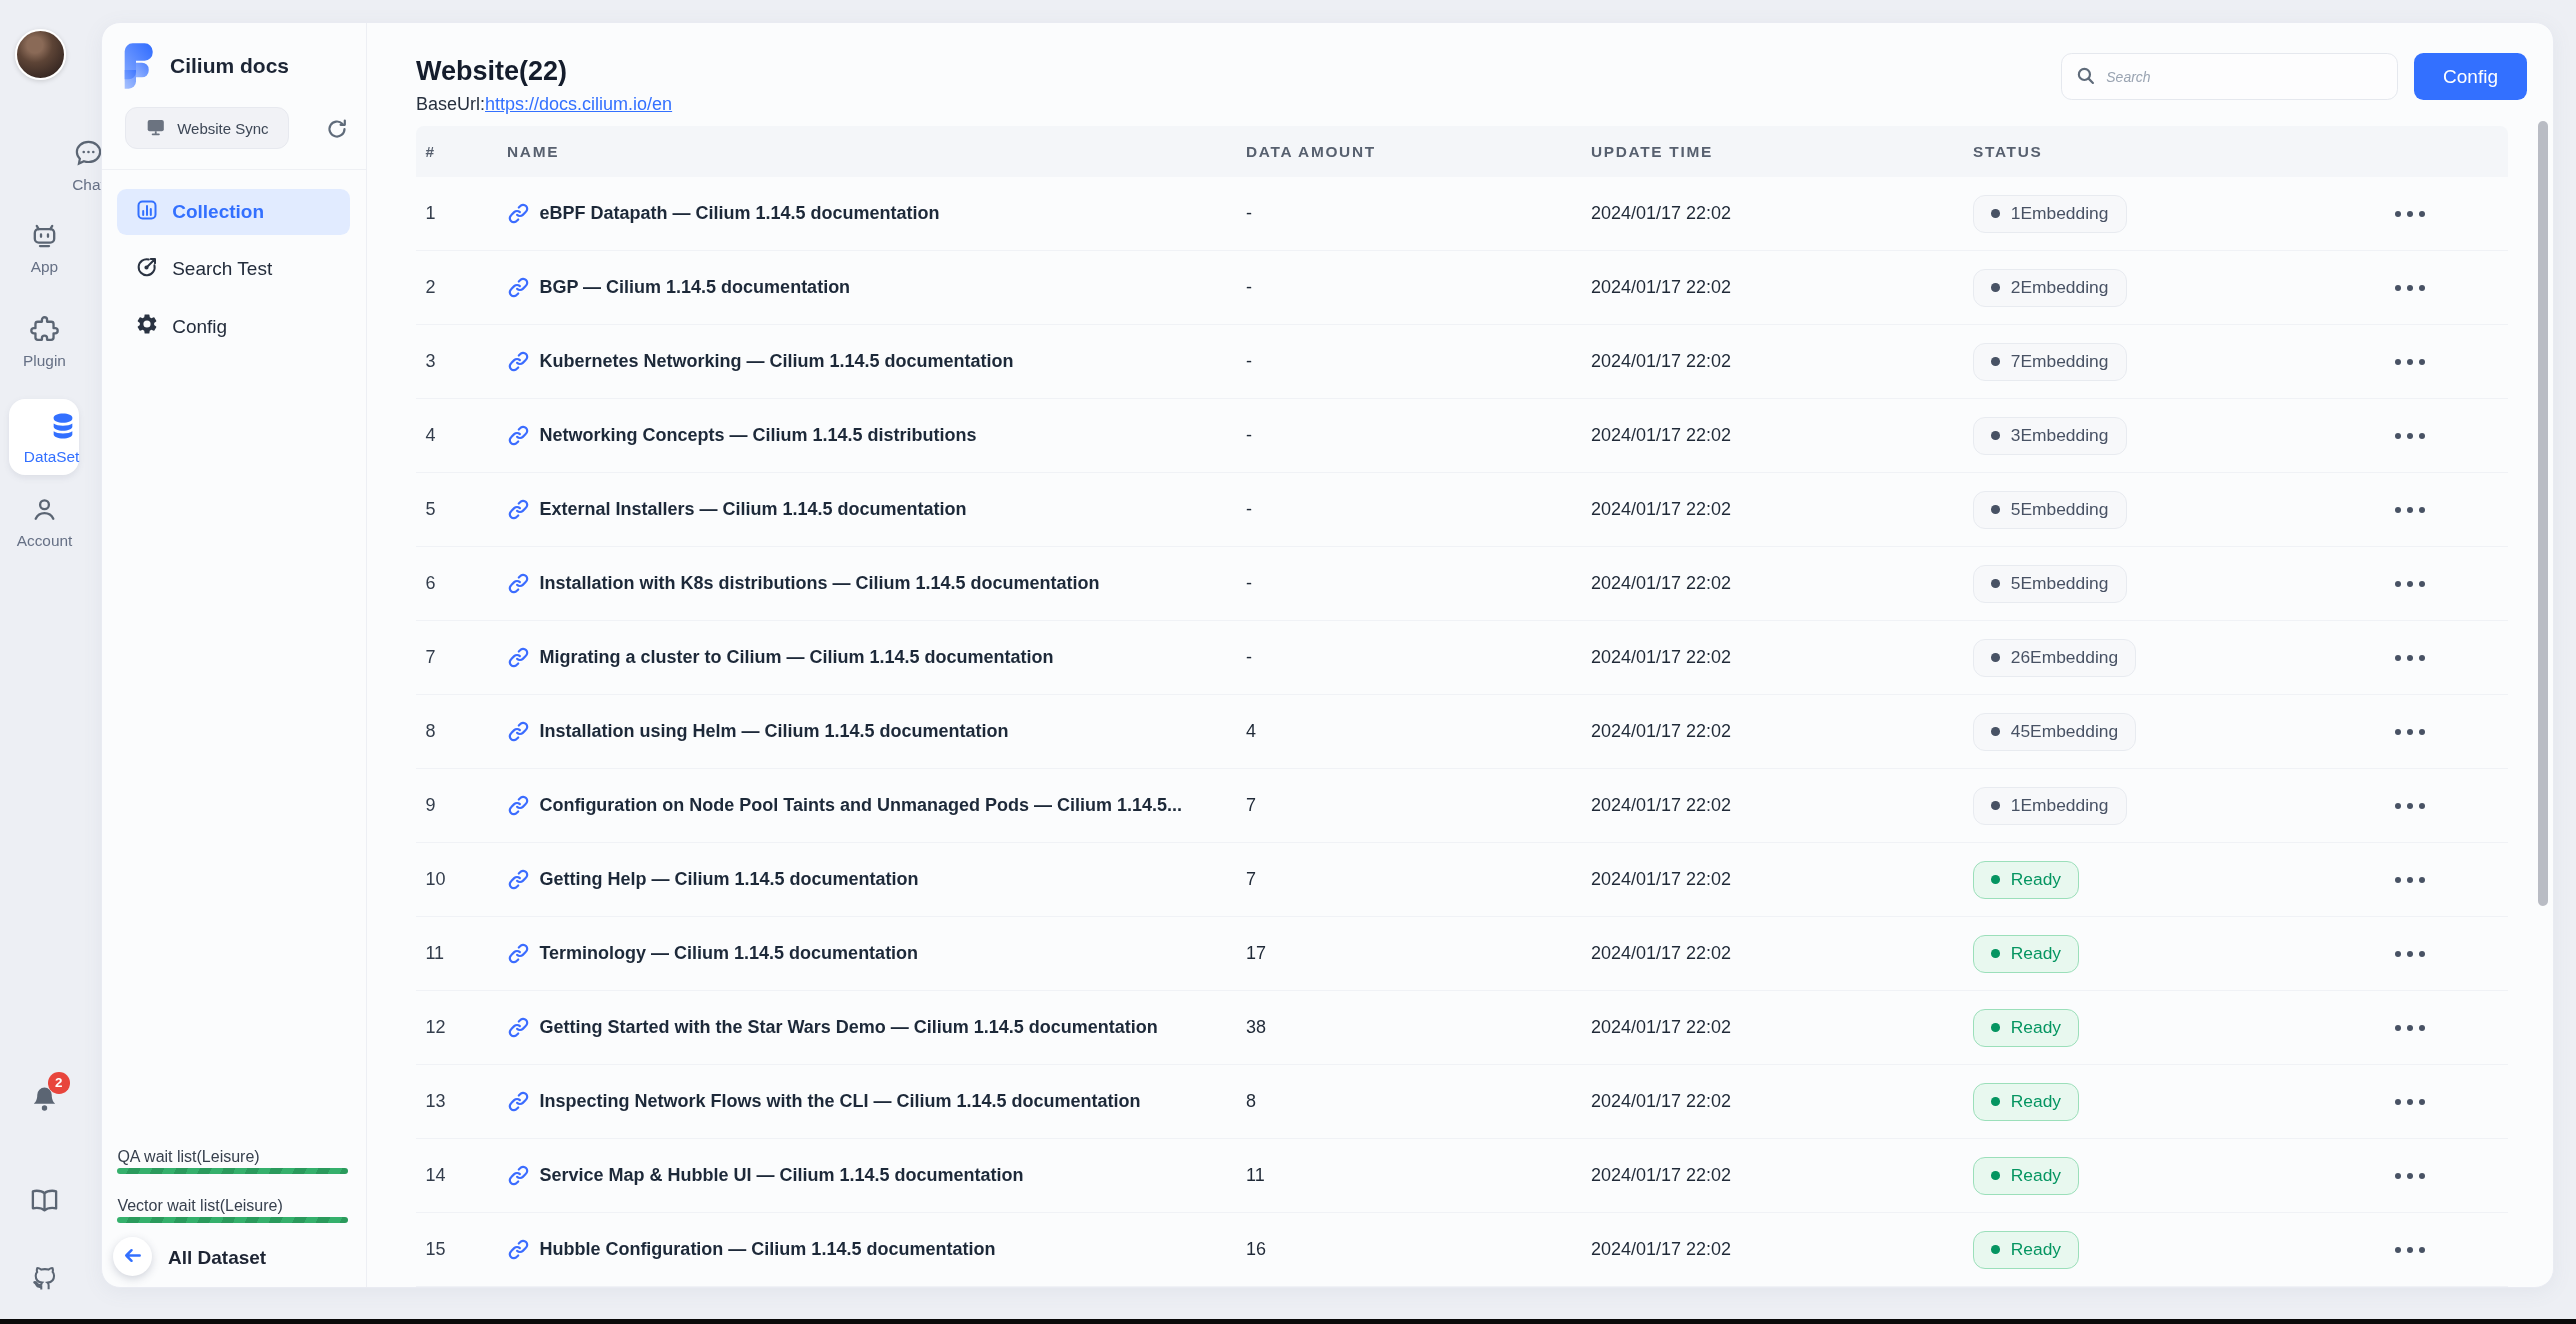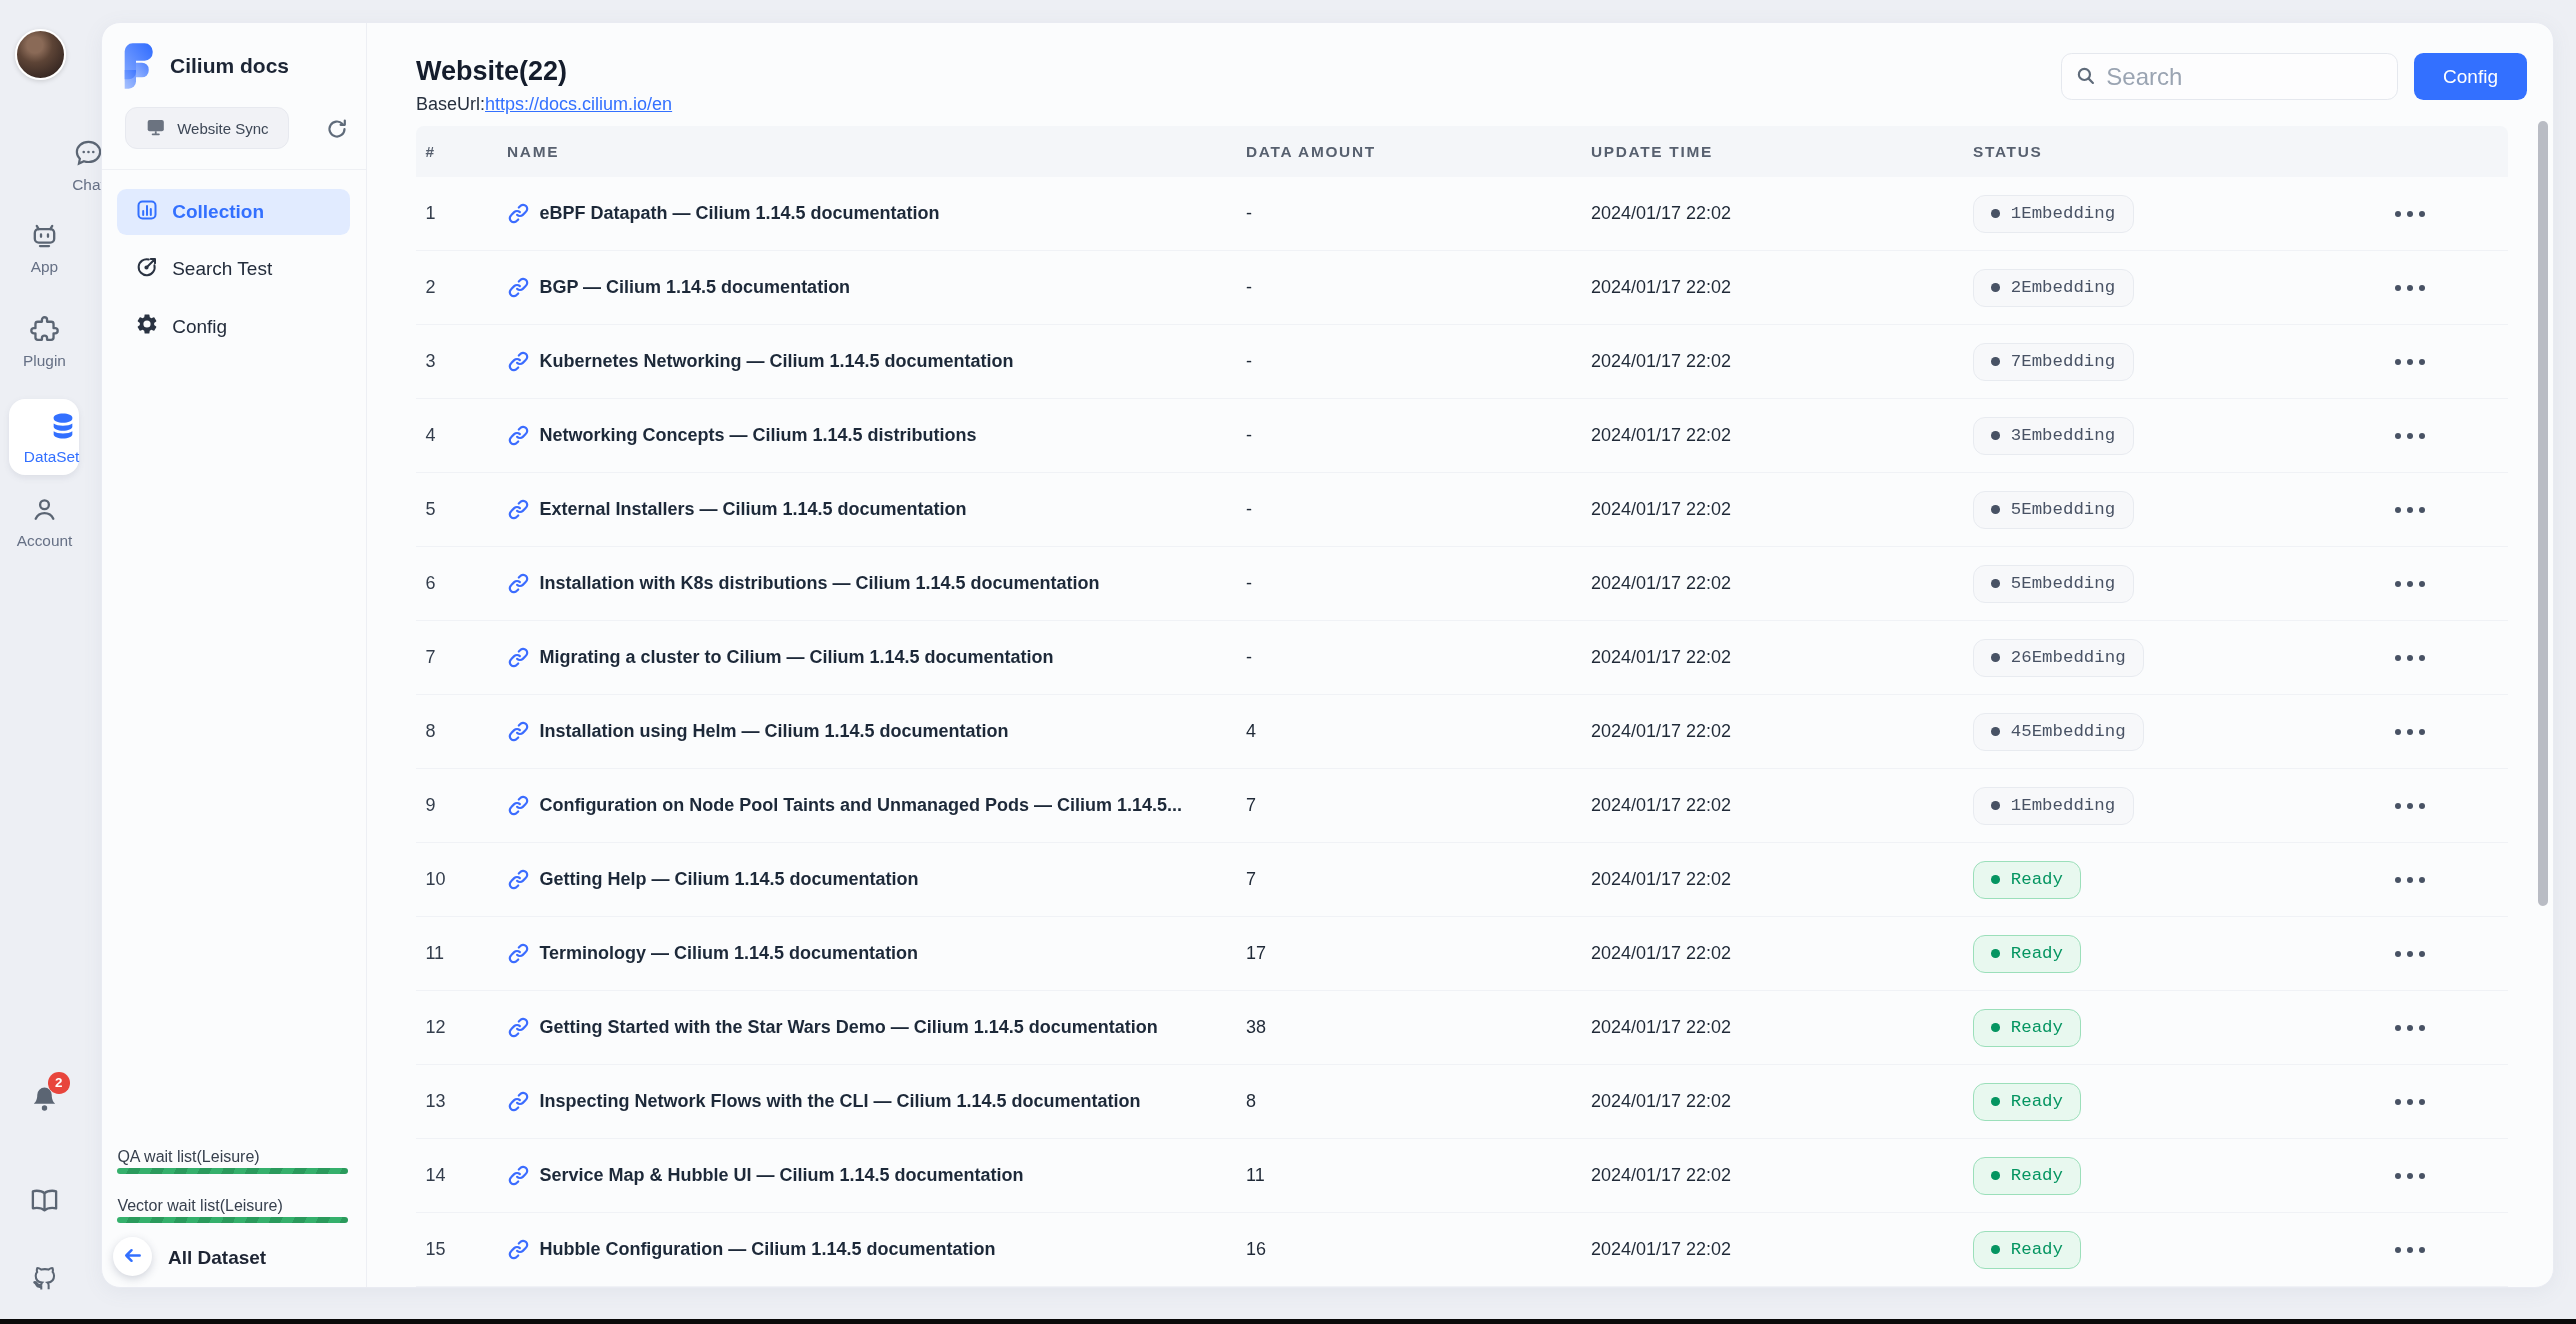--- a/index.html
+++ b/index.html
@@ -47,22 +47,22 @@
                  justify-content:center; cursor:pointer; }
   .back-label { position:absolute; left:66px; top:1224px; font-size:19px; font-weight:600; color:#1d2433; }
 
   
   .main { position:absolute; left:264px; top:0; width:2190px; height:100%; border-left:1.3px solid #edeff4; }
   .page-title { position:absolute; left:49px; top:33px; font-size:27px; font-weight:700; color:#141c2c; }
   .baseurl { position:absolute; left:49px; top:71px; font-size:18px; color:#27303f; }
   .baseurl a { color:#3370ff; text-decoration:underline; cursor:pointer; }
   .search-box { position:absolute; left:1694px; top:30px; width:337px; height:47px; background:#fdfdfe;
                 border:1.3px solid #e5e8ee; border-radius:10.7px; display:flex; align-items:center; padding:0 13.4px; gap:9.4px; }
-  .search-box input { border:none; outline:none; background:transparent; font-size:24px; color:#0f172a;
-                      font-family:"Liberation Sans", sans-serif; width:100%; }
+  .search-box input { border:none; outline:none; background:transparent; font-size:14px; color:#0f172a;
+                      font-family:"Liberation Sans", sans-serif; width:100%;font-style:italic; }
   .search-box input::placeholder { color:#9aa4b2; }
   .cfg-btn { position:absolute; left:2047px; top:30px; width:113px; height:47px; background:#3370ff; color:#fff;
              font-size:19px; font-weight:500; border:none; border-radius:9.4px; cursor:pointer;
              font-family:"Liberation Sans", sans-serif; }
 
   
   .table { position:absolute; left:49px; top:103px; width:2092px; }
   .thead { display:flex; align-items:center; height:51px; background:#f4f6f9; border-radius:8px 8px 0 0;
            font-size:15.4px; font-weight:700; letter-spacing:1.7px; color:#57606f; }
   .tr { display:flex; align-items:center; height:74px; border-bottom:1.3px solid #f0f2f6; background:transparent; }
@@ -71,21 +71,21 @@
   .c2 { width:739px; display:flex; align-items:center; gap:9.4px; }
   .c3 { width:345px; }
   .c4 { width:382px; }
   .c5 { width:339px; }
   .c6 { width:195px; display:flex; justify-content:center; }
   .tr .c1 { font-size:18px; color:#333d4c; }
   .nm { font-size:18px; font-weight:700; color:#1d2939; overflow:hidden; text-overflow:ellipsis; cursor:pointer; }
   .lnk { flex:0 0 auto; display:flex; }
   .tr .c3, .tr .c4 { font-size:18px; color:#1f2937; }
   .badge { display:inline-flex; align-items:center; gap:10.7px; height:38px; padding:0 17.4px; border-radius:12px;
-           font-size:17.4px;font-family:Liberation Mono, monospace; }
+           font-size:17.4px; }
   .badge .bdot { width:8.7px; height:8.7px; border-radius:50%; display:inline-block; }
   .badge.gray { background:#f7f8fa; border:1.3px solid #e8ebf0; color:#485264; }
   .badge.gray .bdot { background:#485264; }
   .badge.green { background:#e8f8ef; border:1.3px solid #9bdfba; color:#059561; }
   .badge.green .bdot { background:#059561; }
   .dots { display:inline-flex; gap:6px; cursor:pointer; padding:6.7px; }
   .dots i { width:6px; height:6px; border-radius:50%; background:#485264; }
 
   
   .scroll-thumb { position:absolute; left:2538px; top:121px; width:10px; height:785px; border-radius:5.4px; background:#b9bcc4; }

